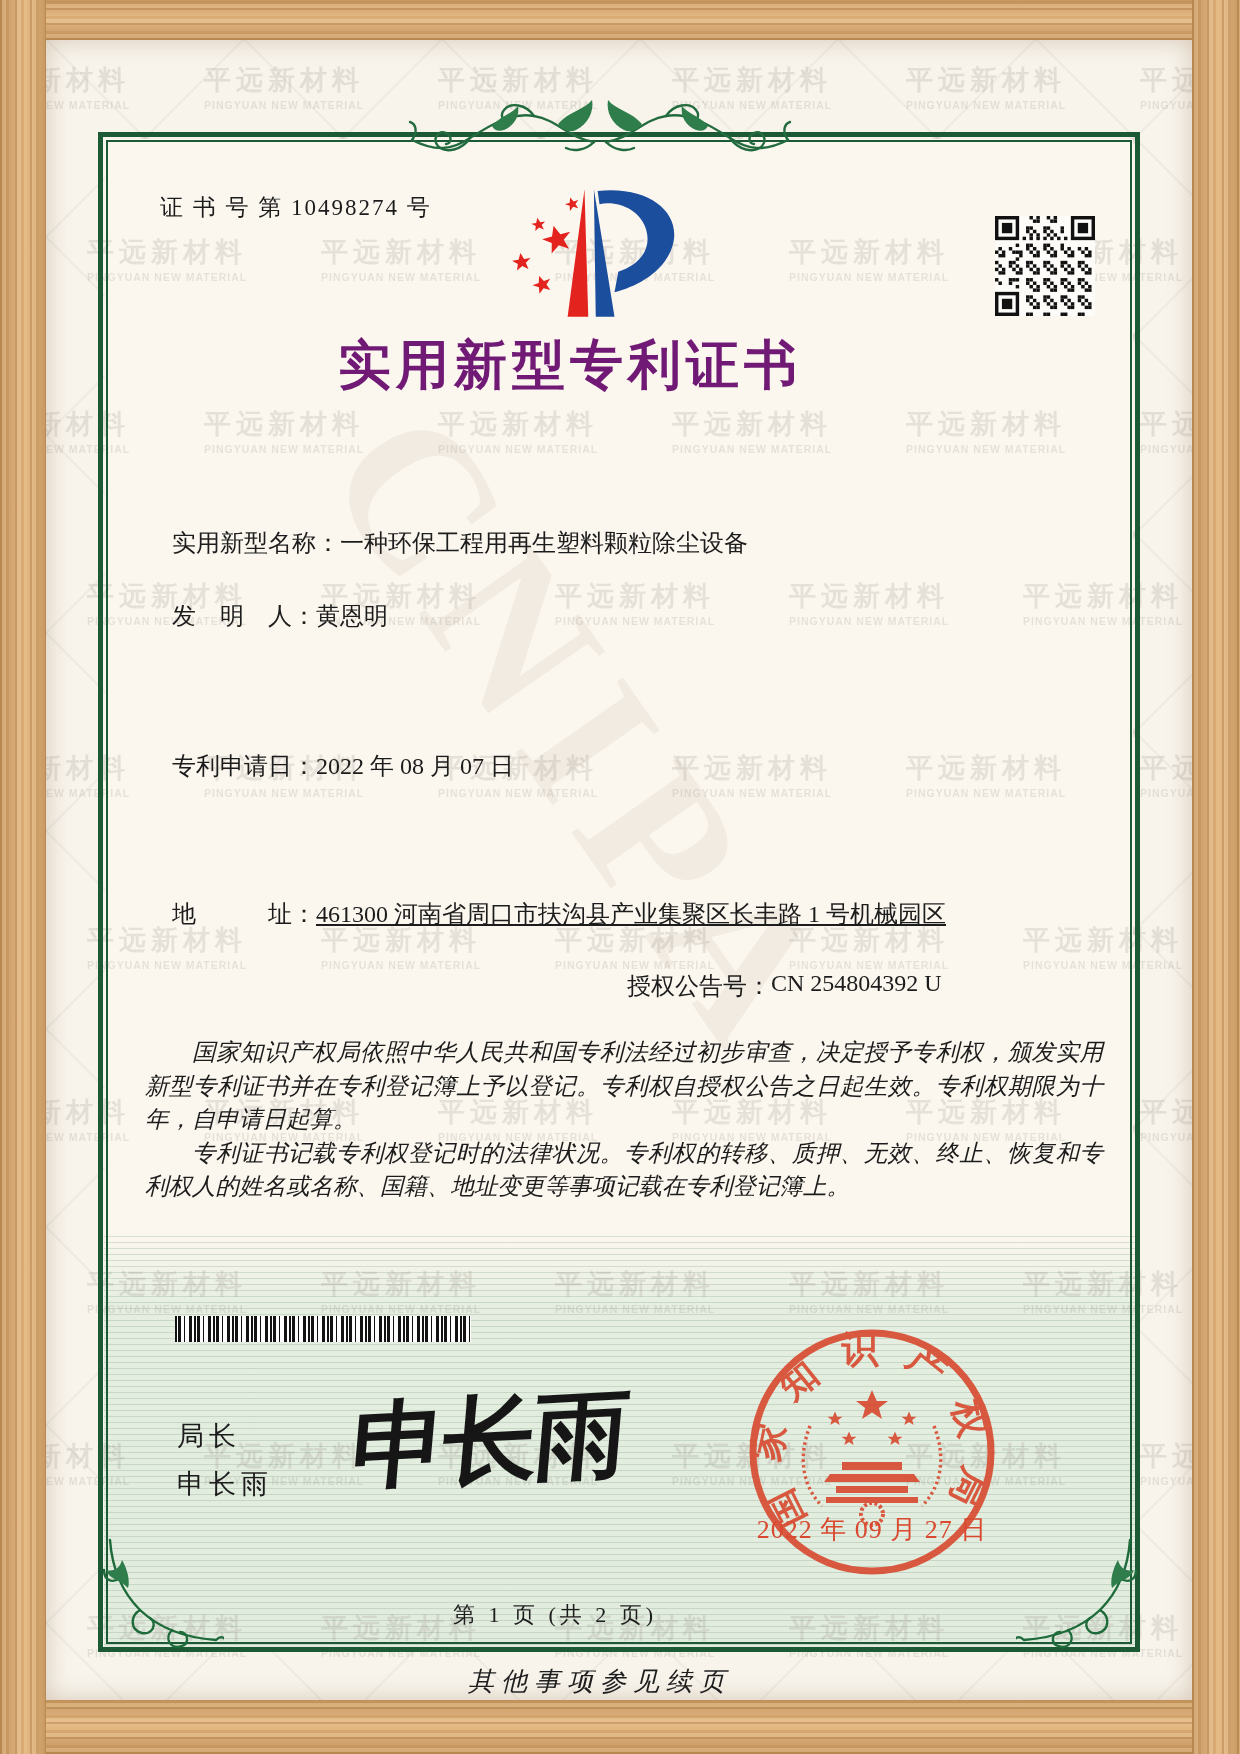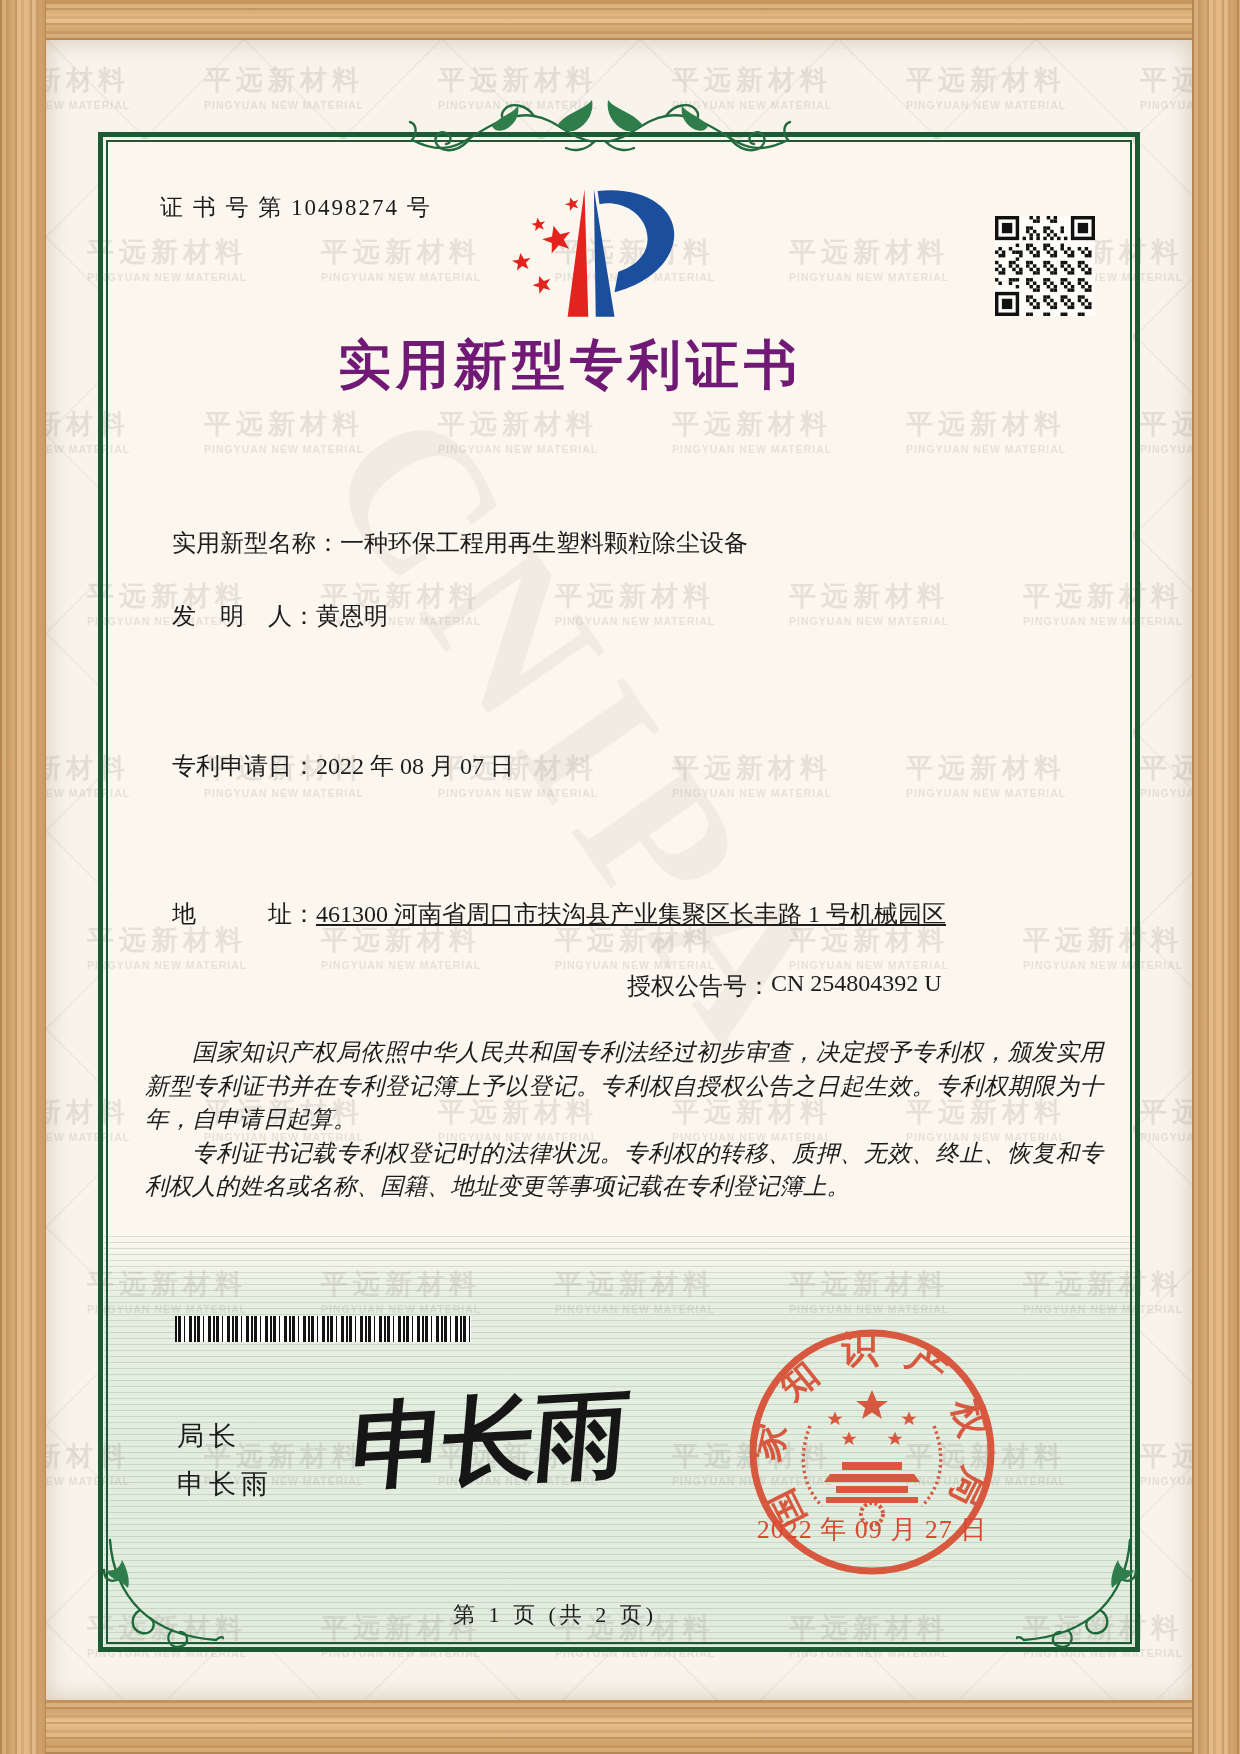--- a/index.html
+++ b/index.html
@@ -619,18 +619,19 @@
       <rect x="-46" y="45" width="92" height="6"></rect>
       <path d="M-30,10 h60 v8 h-60 z"></path>
       <circle cx="0" cy="62" r="11" fill="none" stroke="#d8492f" stroke-width="4" stroke-dasharray="3 2.4"></circle>
       <path d="M-62,-26 C-74,4 -70,34 -50,54" fill="none" stroke="#d8492f" stroke-width="3.4" stroke-dasharray="2.5 3.2"></path>
       <path d="M62,-26 C74,4 70,34 50,54" fill="none" stroke="#d8492f" stroke-width="3.4" stroke-dasharray="2.5 3.2"></path>
     </g>
   </svg>
   <div class="ct seal-date">2022 年 09 月 27 日</div>
 
   <div class="ct page-info">第 1 页 (共 2 页)</div>
+  <div class="ct continuation">其他事项参见续页</div>
 
   <div class="wood wood-h wood-top"></div>
   <div class="wood wood-h wood-bottom"></div>
   <div class="wood wood-v wood-left"></div>
   <div class="wood wood-v wood-right"></div>
 </div>
 
 </body></html>

